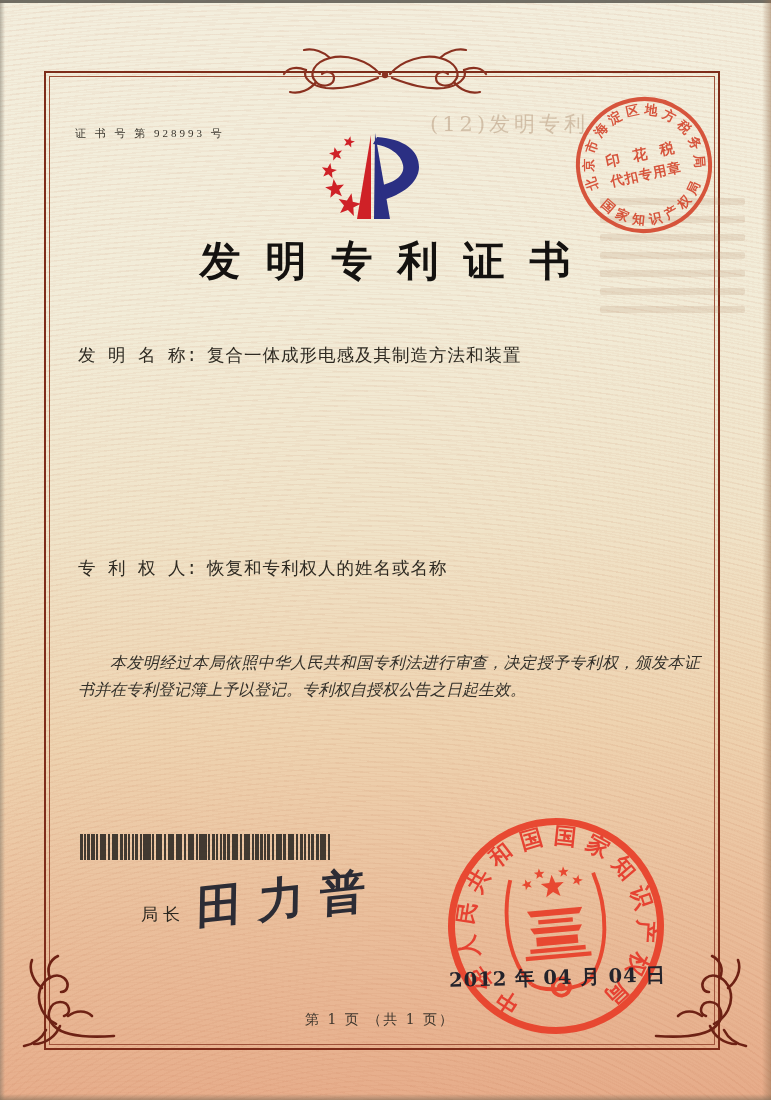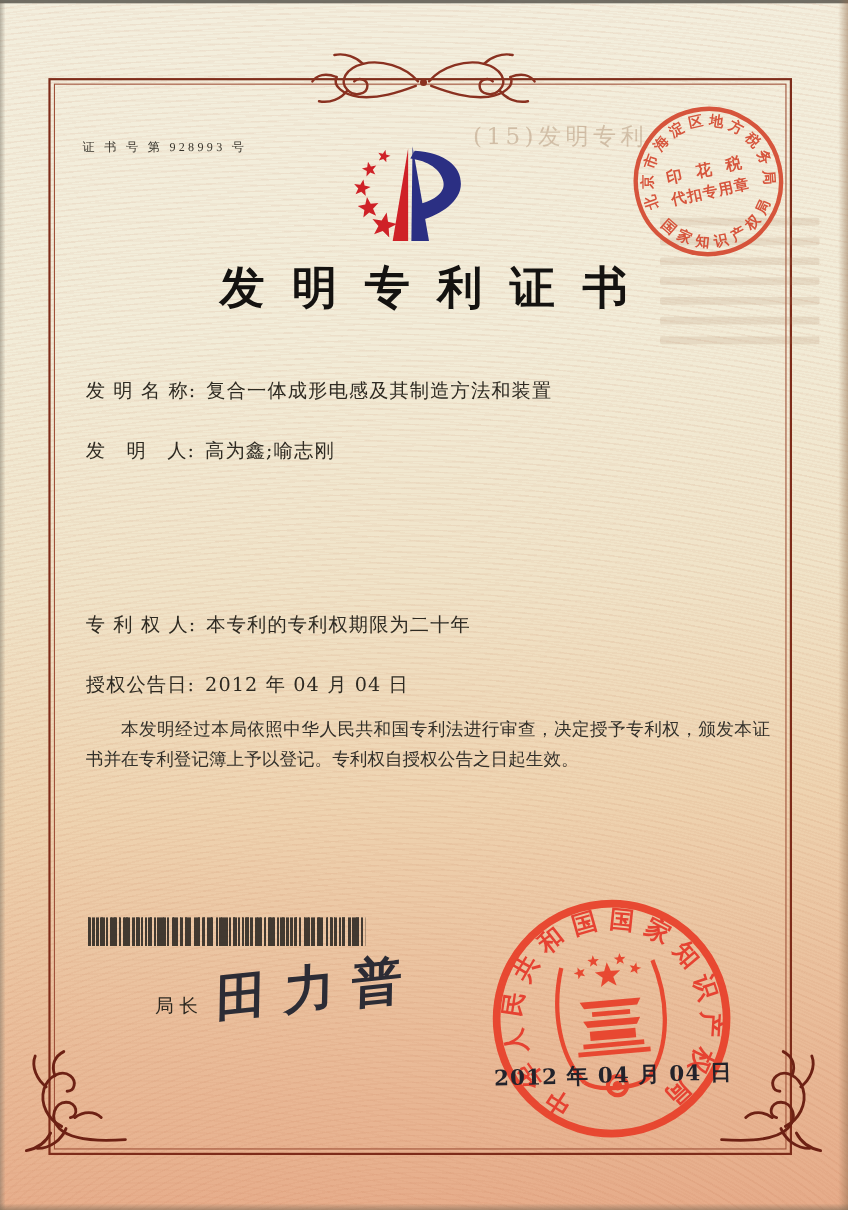--- a/index.html
+++ b/index.html
@@ -29,26 +29,26 @@
   .cert-no{position:absolute;left:75px;top:126px;font-size:11px;letter-spacing:3px;color:#38342c;z-index:4;font-family:Liberation Serif, serif;}
   .ghost{position:absolute;left:430px;top:110px;font-size:21px;letter-spacing:4px;color:rgba(158,122,90,.38);z-index:2;}
   .bleed-lines{position:absolute;left:600px;top:198px;width:145px;z-index:2;}
   .bleed-lines div{height:7px;margin-bottom:11px;background:rgba(167,125,92,.16);border-radius:2px;}
 
   .logo{position:absolute;left:313px;top:129px;width:118px;height:98px;z-index:4;}
 
   .title{position:absolute;left:12px;top:234px;width:100%;text-align:center;
     font-size:41px;font-weight:bold;color:#141210;letter-spacing:25px;z-index:4;}
 
-  .field{position:absolute;left:78px;font-size:17.5px;color:#2e2a22;letter-spacing:1px;white-space:nowrap;z-index:4;}
+  .field{position:absolute;left:78px;font-size:17.5px;color:#2e2a22;letter-spacing:1px;white-space:nowrap;z-index:4;font-family:Liberation Mono, monospace;}
   .fvalue{margin-left:9px;}
 
   .paras{position:absolute;left:78px;top:649px;width:622px;z-index:4;
     font-size:16px;line-height:27.4px;color:#33302a;text-align:justify;}
-  .paras p{margin:0;text-indent:2em;}
+  .paras p{margin:0;text-indent:2em;font-style:italic;}
 
   .barcode{position:absolute;left:80px;top:834px;width:252px;height:26px;z-index:4;opacity:.88;
     background:
       repeating-linear-gradient(90deg,#2b2722 0 2px,transparent 2px 4px),
       repeating-linear-gradient(90deg,#2b2722 0 1px,transparent 1px 7px),
       repeating-linear-gradient(90deg,#2b2722 0 3px,transparent 3px 11px);}
 
   .signer-title{position:absolute;left:141px;top:903px;font-size:17px;letter-spacing:5px;color:#2c2820;z-index:4;}
   .signature{position:absolute;left:196px;top:868px;font-size:46px;font-weight:bold;letter-spacing:16px;
     color:#2c2c35;transform:rotate(-6deg) skewX(-7deg);z-index:4;font-family:"DejaVu Serif",serif;}
@@ -120,21 +120,21 @@
       <path d="M26,38 C18,32 12,20 16,10"></path>
       <path d="M34,28 C30,18 34,10 42,6"></path>
       <path d="M44,76 C40,86 30,94 18,94"></path>
       <path d="M30,80 C26,88 18,94 8,96"></path>
       <path d="M52,66 C60,60 70,60 76,66"></path>
     </g>
   </svg>
 
   <div class="cert-no">证 书 号 第 928993 号</div>
 
-  <div class="ghost">(15)发明专利</div>
+  <div class="ghost">(12)发明专利</div>
   <div class="bleed-lines">
     <div></div>
       <div></div>
       <div></div>
       <div></div>
       <div></div>
       <div></div>
       <div></div>
   </div>
 
@@ -152,28 +152,22 @@
       <use href="#star" transform="translate(22,60) scale(10) rotate(-8)"></use>
       <use href="#star" transform="translate(36,76) scale(12) rotate(12)"></use>
     </g>
   </svg>
 
   <div class="title">发明专利证书</div>
 
   <div class="field" style="top:343px">
     <span>发 明 名 称:</span><span class="fvalue">复合一体成形电感及其制造方法和装置</span>
   </div>
-  <div class="field" style="top:397px">
-    <span>发　明　人:</span><span class="fvalue">高为鑫;喻志刚</span>
-  </div>
   <div class="field" style="top:556px">
-    <span>专 利 权 人:</span><span class="fvalue">本专利的专利权期限为二十年</span>
-  </div>
-  <div class="field" style="top:610px">
-    <span>授权公告日:</span><span class="fvalue">2012 年 04 月 04 日</span>
+    <span>专 利 权 人:</span><span class="fvalue">恢复和专利权人的姓名或名称</span>
   </div>
 
   <div class="paras">
     <p>本发明经过本局依照中华人民共和国专利法进行审查，决定授予专利权，颁发本证书并在专利登记簿上予以登记。专利权自授权公告之日起生效。</p>
   </div>
 
   <div class="barcode"></div>
 
   <div class="signer-title">局长</div>
   <div class="signature">田力普</div>
@@ -242,13 +236,14 @@
         <span style="position: absolute; left: 50%; top: 50%; font-size: 13px; transform: translate(-50%, -50%) rotate(197.667deg) translateY(-55px) rotate(180deg);">知</span>
         <span style="position: absolute; left: 50%; top: 50%; font-size: 13px; transform: translate(-50%, -50%) rotate(180deg) translateY(-55px) rotate(180deg);">识</span>
         <span style="position: absolute; left: 50%; top: 50%; font-size: 13px; transform: translate(-50%, -50%) rotate(162.333deg) translateY(-55px) rotate(180deg);">产</span>
         <span style="position: absolute; left: 50%; top: 50%; font-size: 13px; transform: translate(-50%, -50%) rotate(144.667deg) translateY(-55px) rotate(180deg);">权</span>
         <span style="position: absolute; left: 50%; top: 50%; font-size: 13px; transform: translate(-50%, -50%) rotate(127deg) translateY(-55px) rotate(180deg);">局</span>
       </div>
     <div class="tax-line1">印 花 税</div>
     <div class="tax-line2">代扣专用章</div>
   </div>
 
+  <div class="footer">第 1 页 （共 1 页）</div>
 </div>
 
 </body></html>

